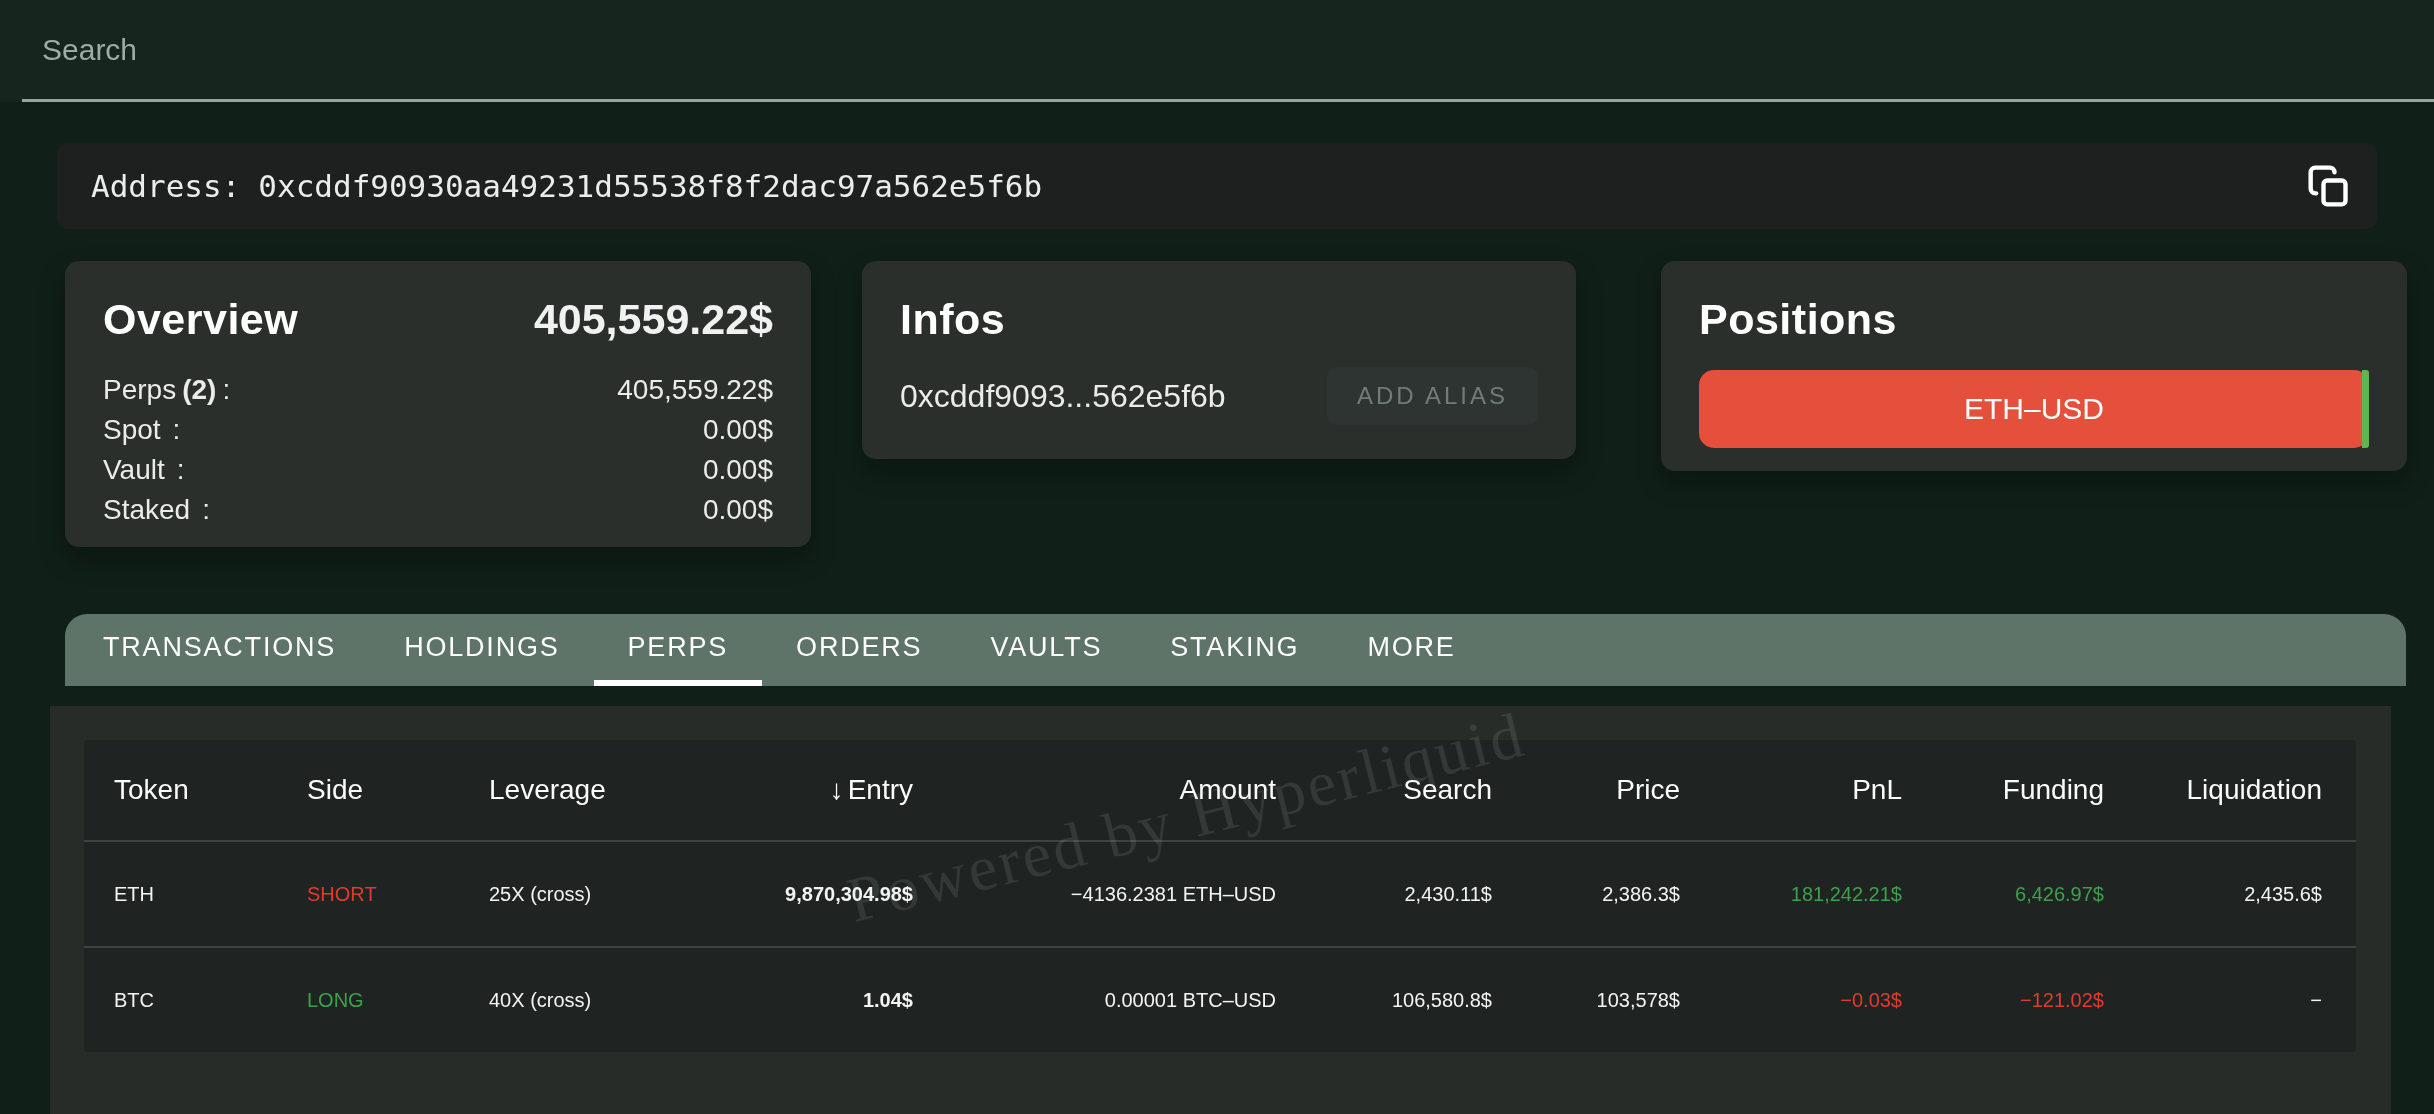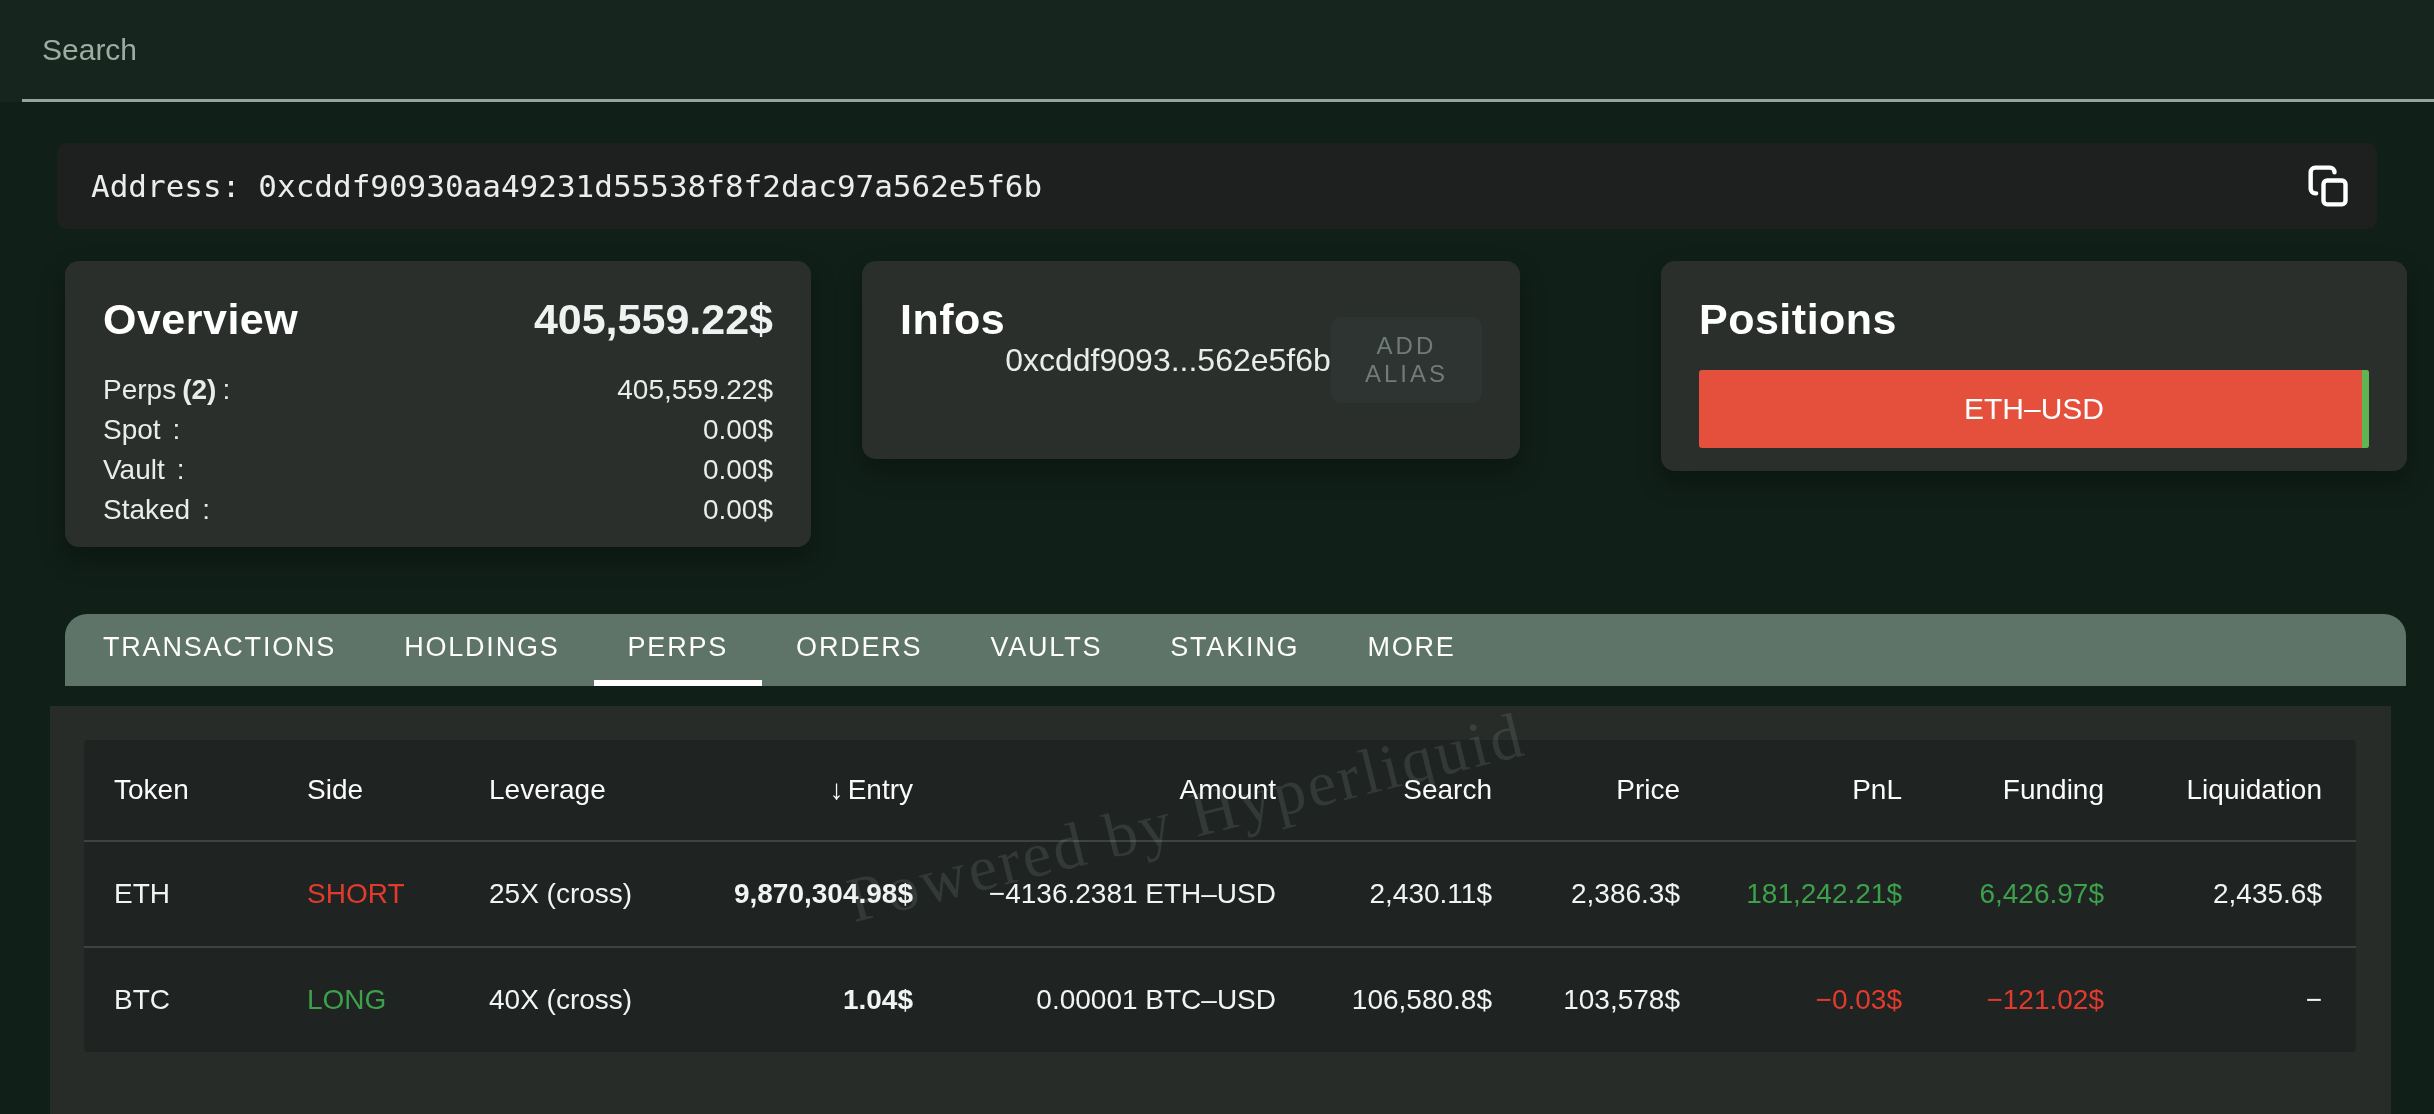--- a/index.html
+++ b/index.html
@@ -32,48 +32,48 @@
   
   .card{position:absolute;top:261px;background:var(--card-bg);border-radius:14px;padding:34px 38px;box-shadow:0 12px 26px rgba(0,0,0,.28);}
   .card h2{font-size:43px;font-weight:700;color:#fff;letter-spacing:.5px;}
   .ov{left:65px;width:746px;height:286px;}
   .card-head{display:flex;align-items:baseline;justify-content:space-between;gap:20px;}
   .ov-total{font-size:43px;font-weight:700;}
   .ov-rows{margin-top:30px;}
   .ov-row{display:flex;align-items:baseline;font-size:28px;color:#e9ecea;height:40px;}
   .ov-count{font-weight:700;margin:0 6px;}
   .ov-val{margin-left:auto;}
-  .infos{left:862px;width:658px;height:198px;display:flex;flex-direction:row;justify-content:space-between;}
+  .infos{left:862px;width:714px;height:198px;display:flex;flex-direction:column;justify-content:space-between;}
   .infos-row{display:flex;align-items:center;justify-content:space-between;}
   .infos-addr{font-size:32px;color:#e9ecea;}
   .alias-btn{background:#2e3431;border:none;border-radius:10px;color:var(--muted);font:400 24px "Liberation Sans",sans-serif;
     letter-spacing:3px;padding:15px 30px;cursor:pointer;}
   .positions{left:1661px;width:746px;height:210px;}
-  .pos-bar{position:relative;margin-top:26px;width:100%;height:78px;background:var(--button-red);border:none;border-radius:3px;
+  .pos-bar{position:relative;margin-top:26px;width:100%;height:78px;background:var(--button-red);border:none;border-radius:15px;
     display:flex;align-items:center;justify-content:center;cursor:pointer;}
   .pos-label{font-size:30px;color:#fff;font-family:"Liberation Sans",sans-serif;}
   .pos-sliver{position:absolute;right:0;top:0;width:7px;height:100%;background:var(--sliver-green);border-radius:0 3px 3px 0;}
 
   
   .tabbar{position:absolute;left:65px;top:614px;width:2341px;height:72px;background:var(--tabbar-bg);
     border-radius:22px 22px 0 0;display:flex;align-items:stretch;padding-left:4px;}
   .tab{display:flex;align-items:center;padding:0 34px;font-size:27px;letter-spacing:1.8px;color:#fdfefd;cursor:pointer;
     border-bottom:6px solid transparent;}
   .tab.active{border-bottom-color:#fff;}
 
   
   .table-card{position:absolute;left:50px;top:706px;width:2341px;height:453px;background:var(--table-card-bg);
     border-radius:0 0 22px 22px;text-decoration:underline;}
   .table{position:absolute;left:34px;top:34px;width:2272px;background:var(--table-inner-bg);border-radius:4px;overflow:hidden;}
   .t-head,.t-row{display:grid;grid-template-columns:193px 182px 170px 254px 363px 216px 188px 222px 202px 1fr;
     padding:0 34px 0 30px;align-items:center;}
   .t-head{height:100px;}
   .t-head .cell{font-size:28px;font-weight:500;color:#fafbfa;cursor:pointer;}
   .t-row{height:106px;border-top:2px solid var(--divider);}
-  .t-row .cell{font-size:28px;color:#f2f4f3;}
+  .t-row .cell{font-size:20px;color:#f2f4f3;}
   .cell.a-left{text-align:left;}
   .cell.a-right{text-align:right;}
   .cell.c-red{color:var(--red);}
   .cell.c-green{color:var(--green);}
   .cell.fw{font-weight:700;}
   .sort{font-weight:400;margin-right:4px;}
 
   .watermark{position:absolute;left:790px;top:855px;transform:rotate(-14deg);transform-origin:left top;
     font-family:"Liberation Serif","DejaVu Serif",serif;font-size:64px;letter-spacing:3px;color:rgba(195,218,206,.12);
     white-space:nowrap;pointer-events:none;top:160px;left:790px;}

